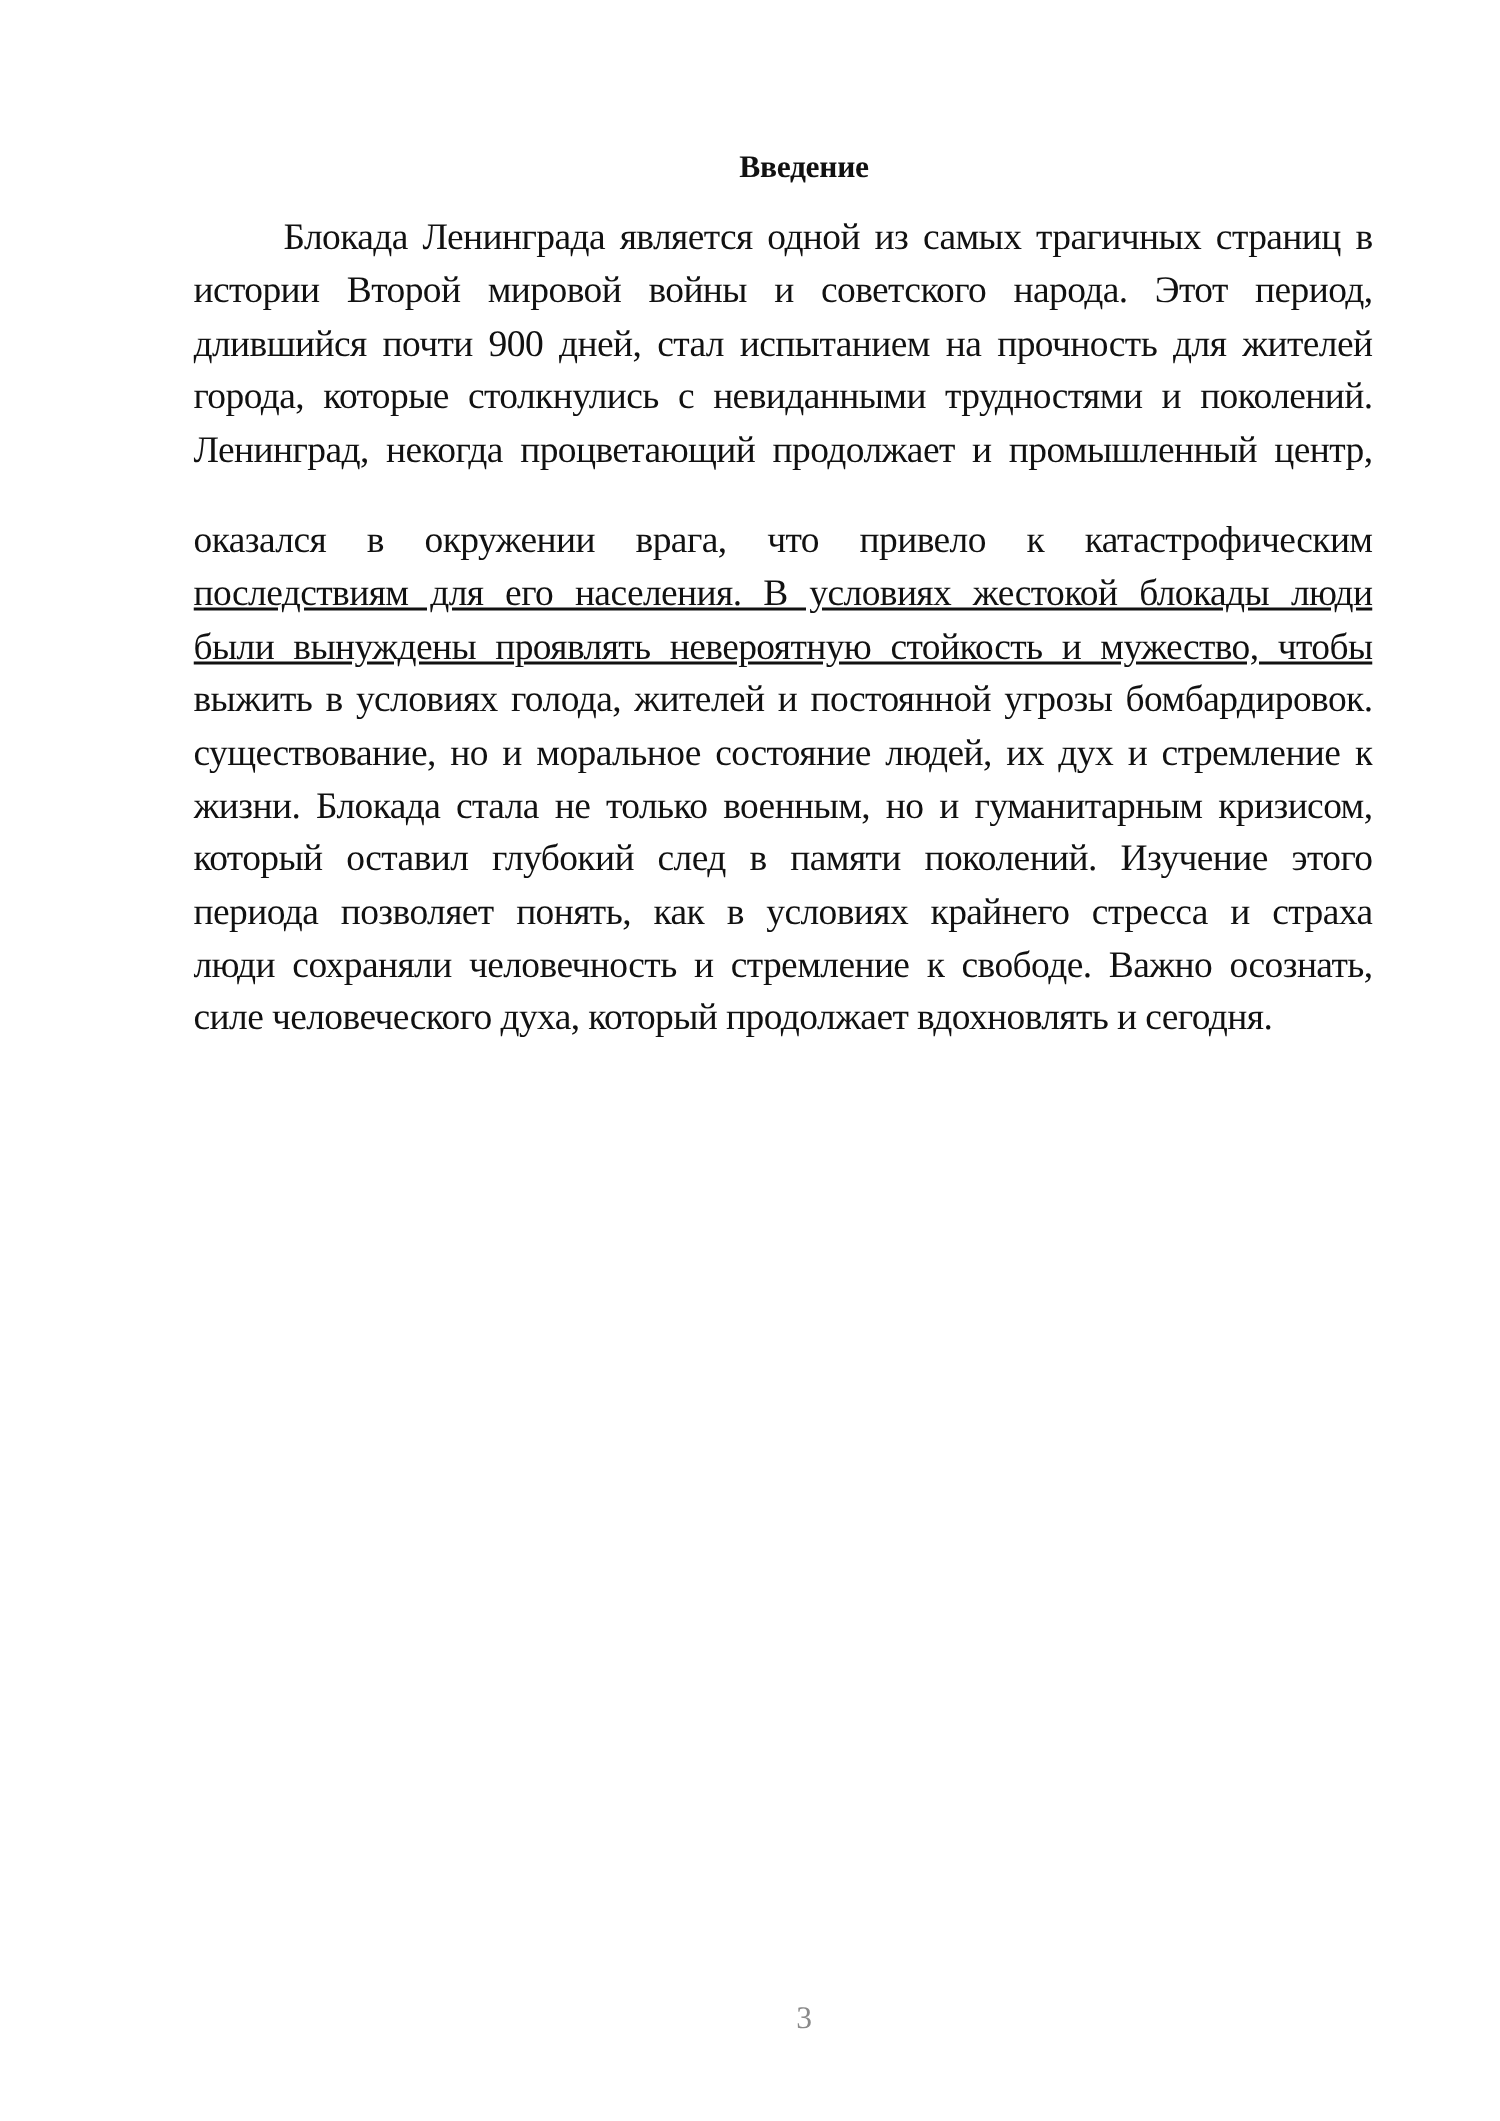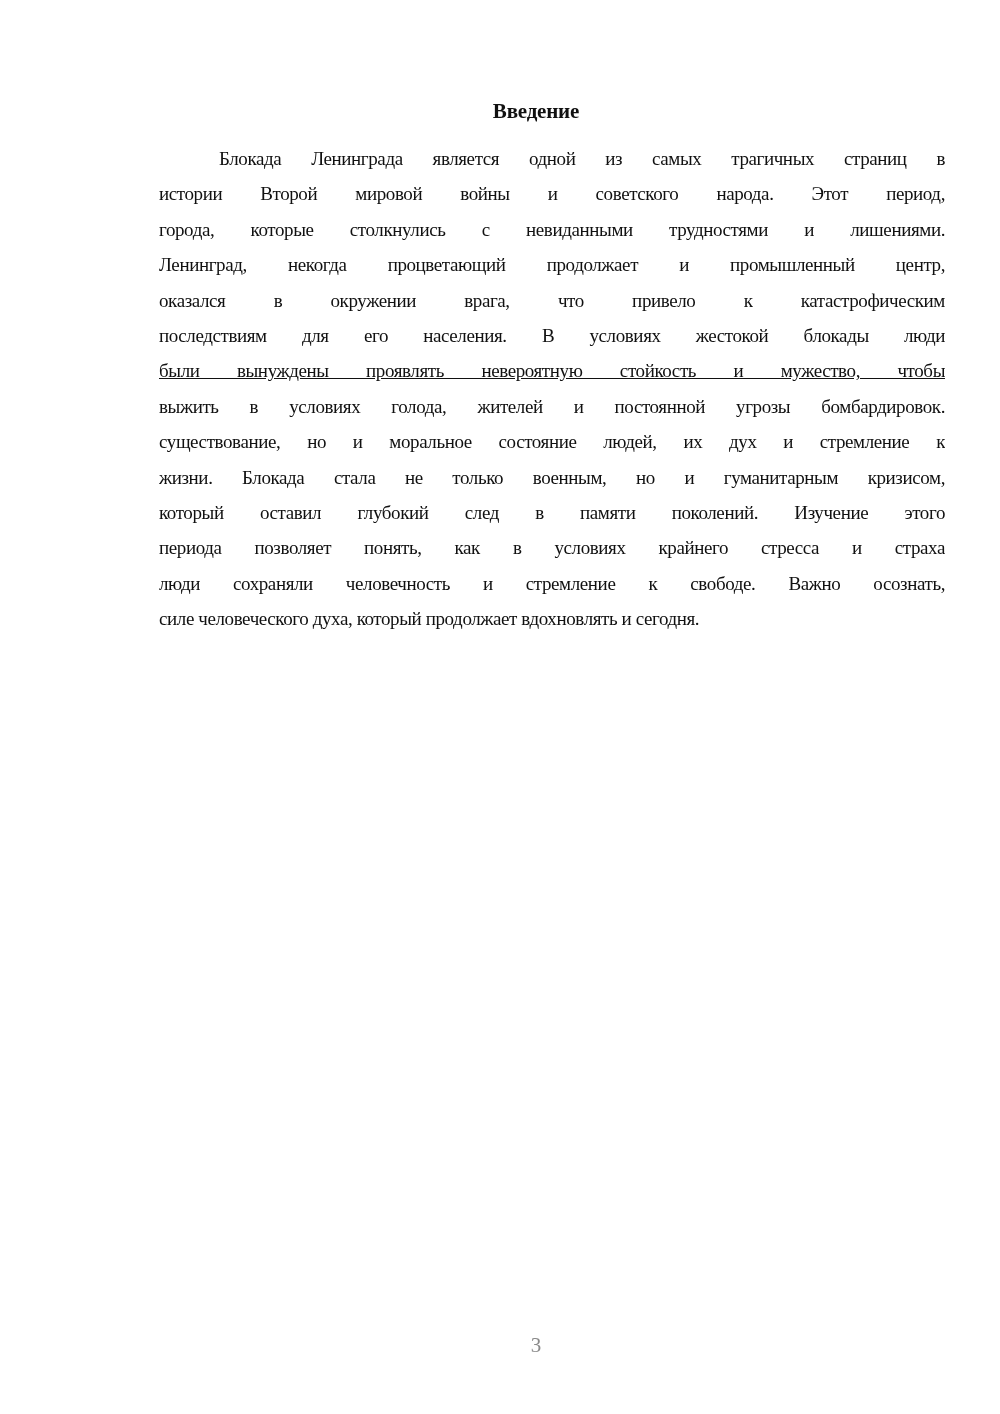--- a/index.html
+++ b/index.html
@@ -42,24 +42,24 @@
       height: 35.4px;
     }
     .line.first {
       padding-left: 60px;
     }
     .line.last {
       text-align-last: left;
     }
     .lines-wrap {
       position: absolute;
-      left: 159px;
+      left: 129px;
       width: 786px;
       top: 141px;
-      font-size: 19px;
+      font-size: 25px;
       line-height: 35.4px;
       letter-spacing: -0.4px;
     }
     .lines-wrap .line {
       width: 786px;
       box-sizing: border-box;
     }
     .page-number {
       position: absolute;
       left: 0;
@@ -73,24 +73,25 @@
   </style>
 </head>
 <body>
 
 <div class="page">
   <h1 class="heading">Введение</h1>
 
   <div class="lines-wrap">
     <span class="line first" style="white-space: normal; text-align: justify; text-align-last: justify; overflow: hidden;">Блокада Ленинграда является одной из самых трагичных страниц в</span>
     <span class="line" style="white-space: normal; text-align: justify; text-align-last: justify; overflow: hidden;">истории Второй мировой войны и советского народа. Этот период,</span>
-    <span class="line" style="white-space: normal; text-align: justify; text-align-last: justify; overflow: hidden;">города, которые столкнулись с невиданными трудностями и лишениями.</span>
+    <span class="line" style="white-space: normal; text-align: justify; text-align-last: justify; overflow: hidden;">длившийся почти 900 дней, стал испытанием на прочность для жителей</span>
+    <span class="line" style="white-space: normal; text-align: justify; text-align-last: justify; overflow: hidden;">города, которые столкнулись с невиданными трудностями и поколений.</span>
     <span class="line" style="white-space: normal; text-align: justify; text-align-last: justify; overflow: hidden;">Ленинград, некогда процветающий продолжает и промышленный центр,</span>
-    <span class="line" style="white-space: normal; text-align: justify; text-align-last: justify; overflow: hidden;">оказался в окружении врага, что привело к катастрофическим</span>
-    <span class="line" style="white-space: normal; text-align: justify; text-align-last: justify; overflow: hidden;">последствиям для его населения. В условиях жестокой блокады люди</span>
+    <span class="line" style="white-space: normal; text-align: justify; text-align-last: justify; overflow: hidden; margin-top: 25px;">оказался в окружении врага, что привело к катастрофическим</span>
+    <span class="line" style="white-space: normal; text-align: justify; text-align-last: justify; overflow: hidden; text-decoration: underline;">последствиям для его населения. В условиях жестокой блокады люди</span>
     <span class="line" style="white-space: normal; text-align: justify; text-align-last: justify; overflow: hidden; text-decoration: underline;">были вынуждены проявлять невероятную стойкость и мужество, чтобы</span>
     <span class="line" style="white-space: normal; text-align: justify; text-align-last: justify; overflow: hidden;">выжить в условиях голода, жителей и постоянной угрозы бомбардировок.</span>
     <span class="line" style="white-space: normal; text-align: justify; text-align-last: justify; overflow: hidden;">существование, но и моральное состояние людей, их дух и стремление к</span>
     <span class="line" style="white-space: normal; text-align: justify; text-align-last: justify; overflow: hidden;">жизни. Блокада стала не только военным, но и гуманитарным кризисом,</span>
     <span class="line" style="white-space: normal; text-align: justify; text-align-last: justify; overflow: hidden;">который оставил глубокий след в памяти поколений. Изучение этого</span>
     <span class="line" style="white-space: normal; text-align: justify; text-align-last: justify; overflow: hidden;">периода позволяет понять, как в условиях крайнего стресса и страха</span>
     <span class="line" style="white-space: normal; text-align: justify; text-align-last: justify; overflow: hidden;">люди сохраняли человечность и стремление к свободе. Важно осознать,</span>
     <span class="line last">силе человеческого духа, который продолжает вдохновлять и сегодня.</span>
   </div>
 

